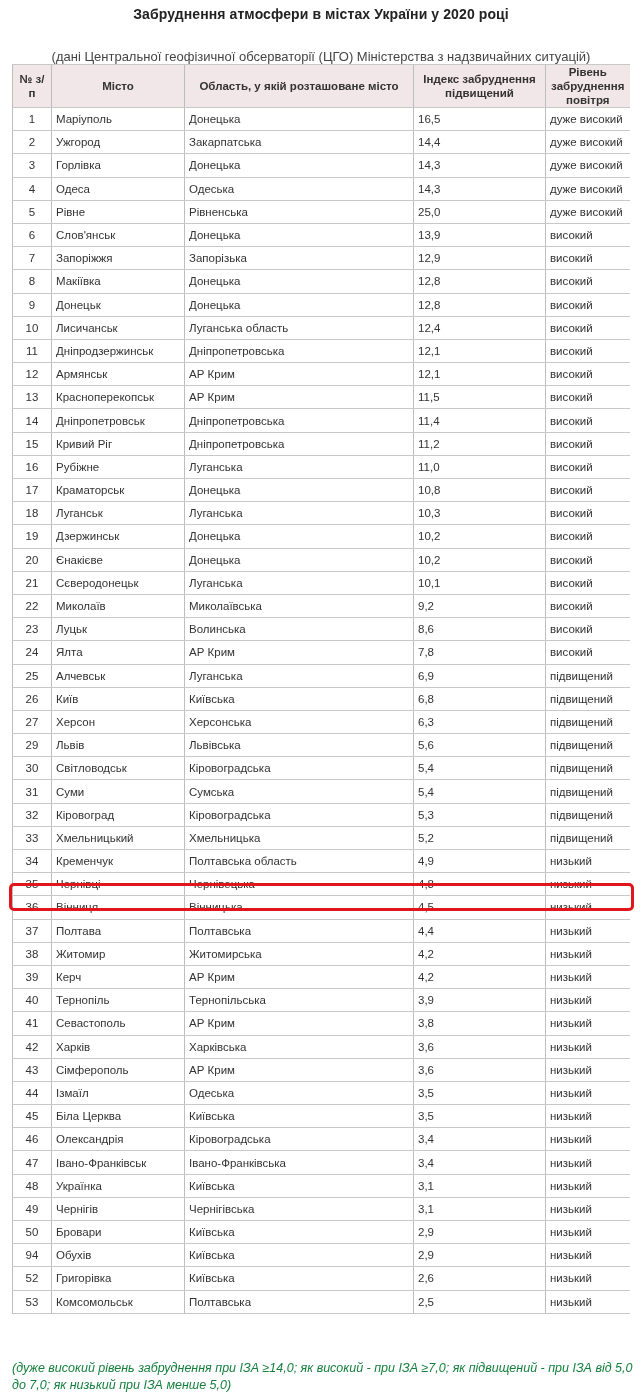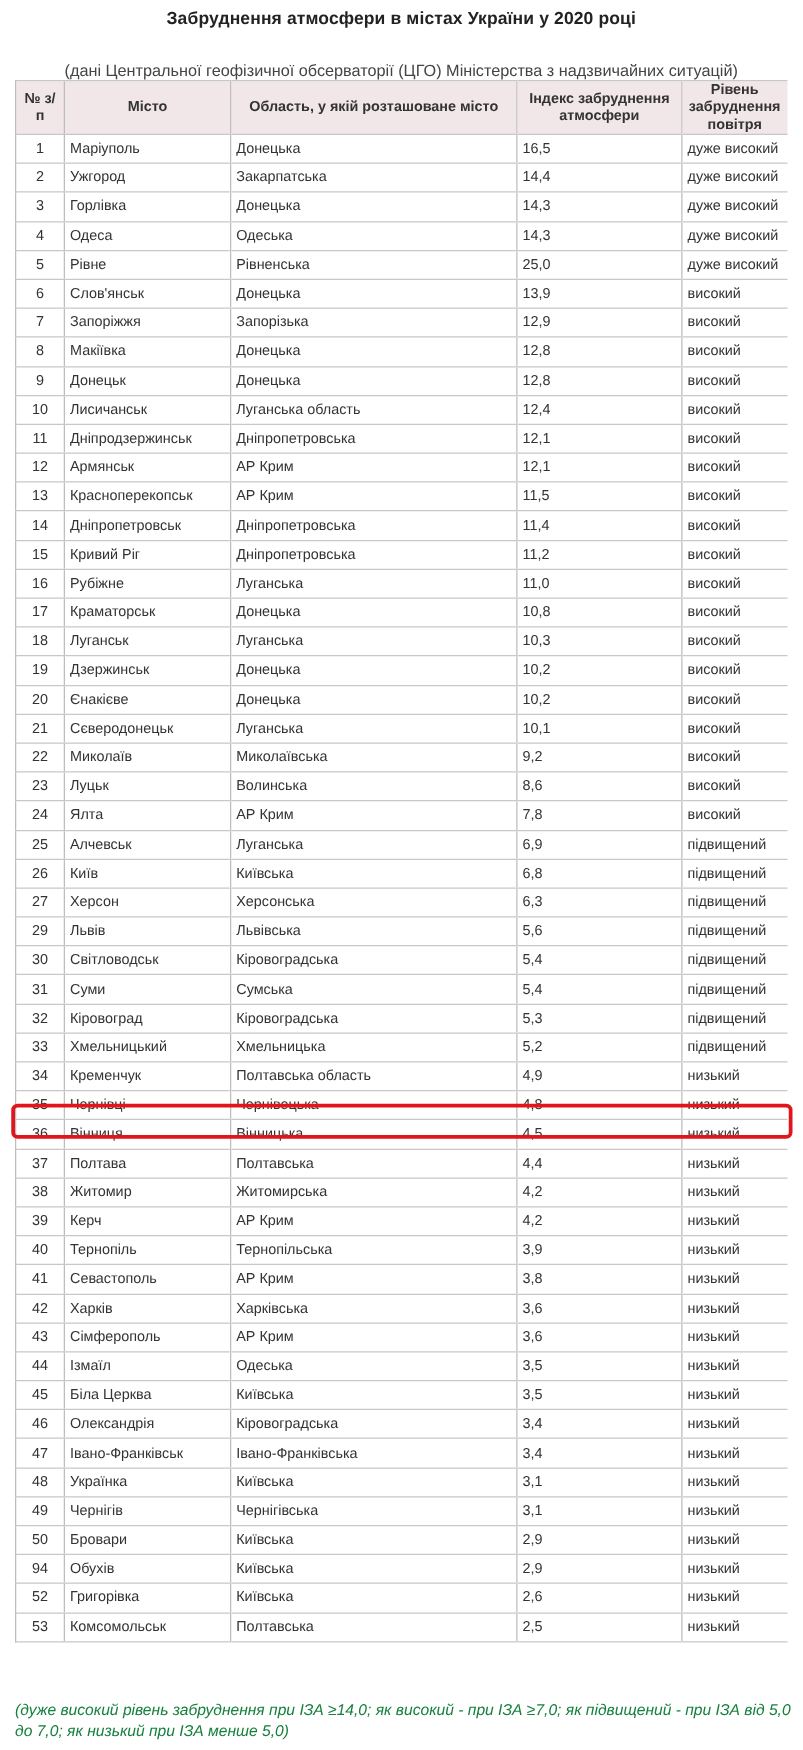--- a/index.html
+++ b/index.html
@@ -56,21 +56,21 @@
       <col class="c2">
       <col class="c3">
       <col class="c4">
       <col class="c5">
   </colgroup>
   <thead>
     <tr>
       <th>№ з/п</th>
       <th>Місто</th>
       <th>Область, у якій розташоване місто</th>
-      <th>Індекс забруднення атмосфери</th>
+      <th>Індекс забруднення підвищений</th>
       <th>Рівень забруднення повітря</th>
     </tr>
   </thead>
   <tbody id="table-body">
       <tr>
         <td class="num">1</td>
         <td>Маріуполь</td>
         <td>Донецька</td>
         <td>16,5</td>
         <td>дуже високий</td>

